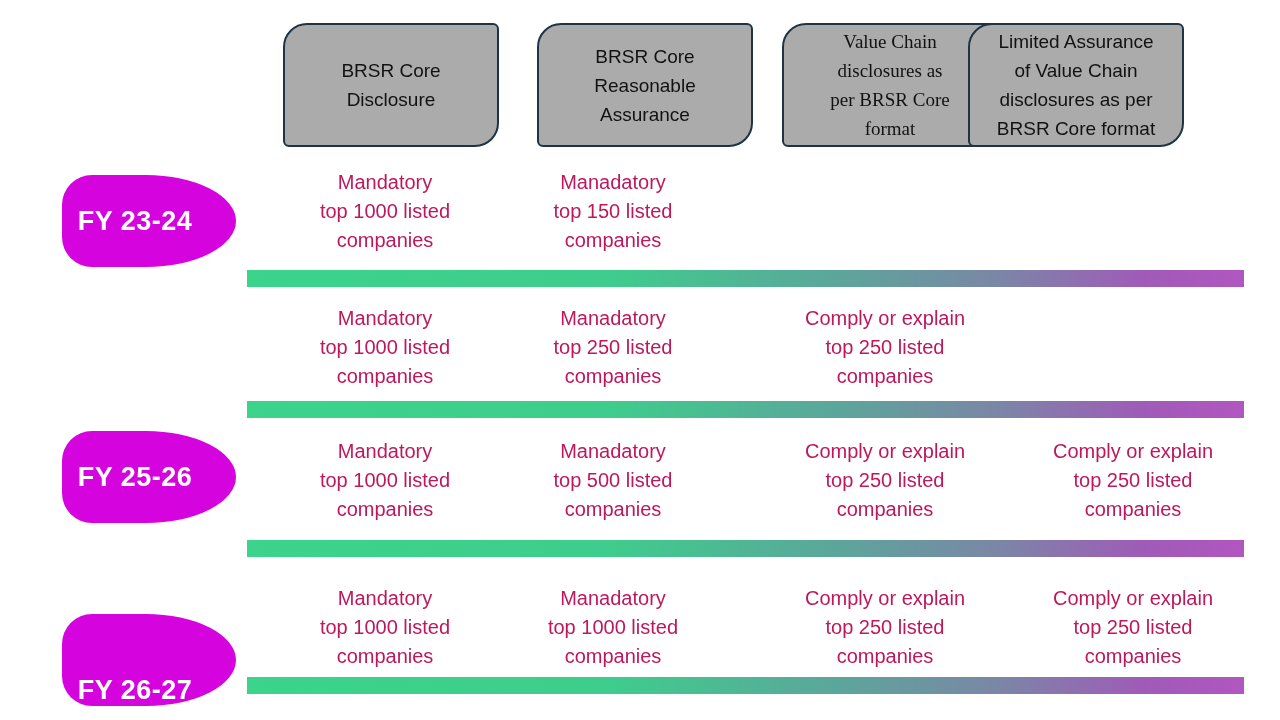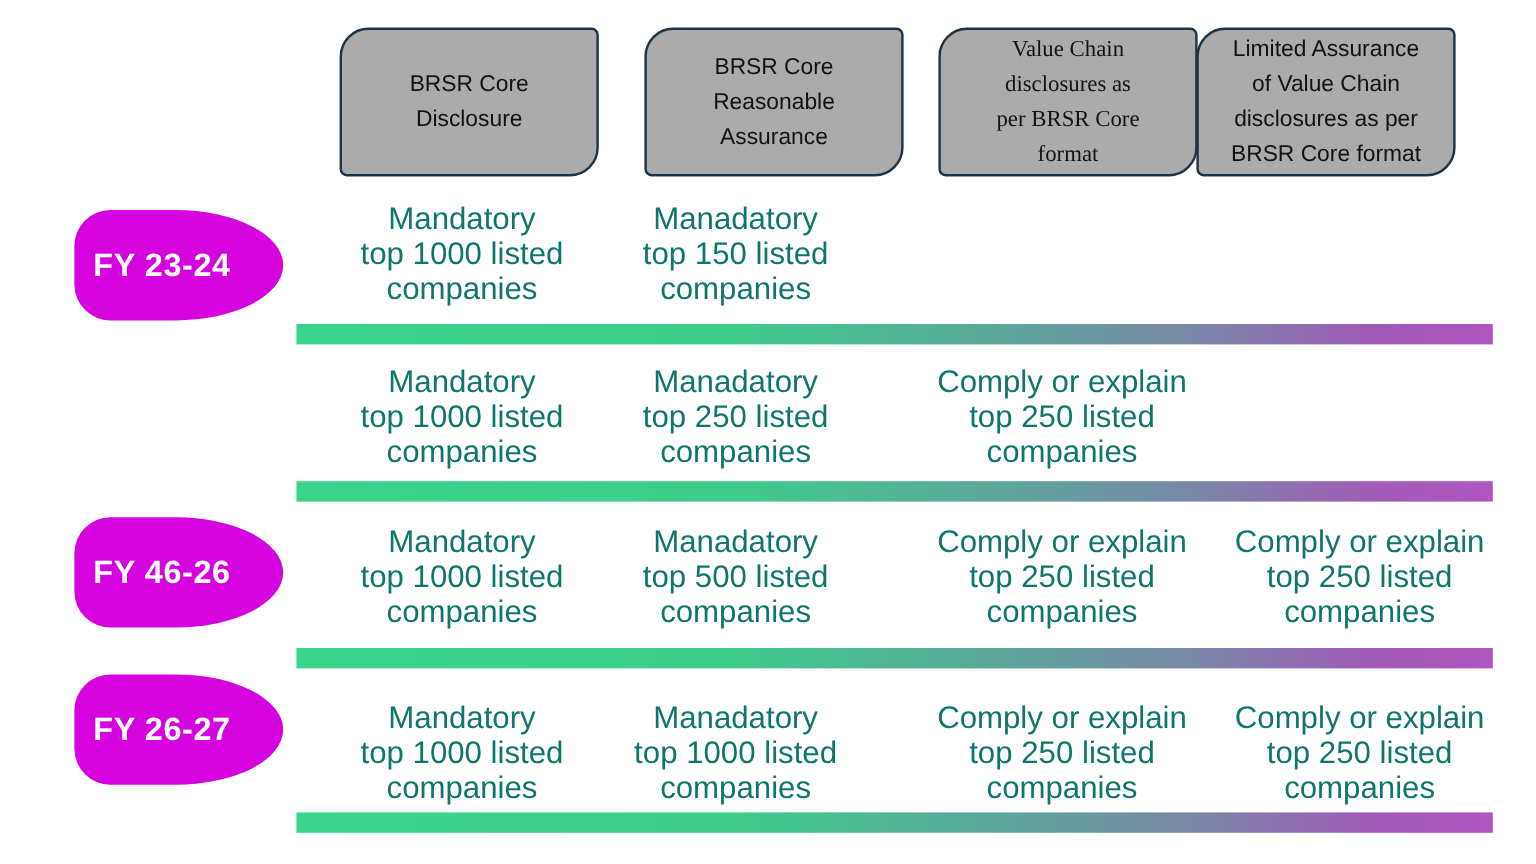--- a/index.html
+++ b/index.html
@@ -22,61 +22,61 @@
   }
   .header-box .hlabel{
     white-space:pre-line;
     text-align:center;
     font-size:19px;line-height:29px;
     color:#121212;
   }
   .h1{left:283px;}
   .h2{left:537px;}
   .h3{left:782px;font-family:Liberation Serif, serif;}
-  .h4{left:997px;}
+  .h4{left:968px;}
   
   .year-chip{
     position:absolute;
     left:62px;width:174px;height:92px;
     background:#d503de;
     border-radius:30px 90px 90px 30px / 30px 46px 46px 30px;
     display:flex;align-items:center;justify-content:center;
     padding-right:28px;box-sizing:border-box;
   }
   .year-chip .ylabel{
     color:#ffffff;
     font-weight:700;
     font-size:27px;
     letter-spacing:0.5px;
   }
   .chip-r1{top:175px;}
   .chip-r2{top:304px;}
   .chip-r3{top:431px;}
-  .chip-r4{top:562px;}
+  .chip-r4{top:614px;align-items:flex-end;}
   
   .grad-bar{
     position:absolute;
     left:247px;width:997px;height:17px;
     background:linear-gradient(90deg,
       #3bd48b 0%, #3ecd8c 36%,
       #5aa89a 58%, #7a87a6 75%,
       #a05bb8 90%, #b156c0 100%);
   }
   .bar-r1{top:270px;}
   .bar-r2{top:401px;}
   .bar-r3{top:540px;}
   .bar-r4{top:677px;}
   
   .cell{
     position:absolute;
     width:250px;
     white-space:pre-line;
     text-align:center;
-    font-size:26px;line-height:29px;
-    color:#0f766e;
+    font-size:20px;line-height:29px;
+    color:#be185d;
   }
   .c1{left:260px;}
   .c2{left:488px;}
   .c3{left:760px;}
   .c4{left:1008px;}
   .r1{top:168px;}
   .r2{top:304px;}
   .r3{top:437px;}
   .r4{top:584px;}
 </style>
@@ -126,21 +126,21 @@
   <div class="cell r2 c2">Manadatory
 top 250 listed
 companies</div>
   <div class="cell r2 c3">Comply or explain
 top 250 listed
 companies</div>
   <div class="cell r2 c4"></div>
   <div class="grad-bar bar-r2"></div>
 
   <div class="year-chip chip-r3">
-    <span class="ylabel">FY 46-26</span>
+    <span class="ylabel">FY 25-26</span>
   </div>
   <div class="cell r3 c1">Mandatory
 top 1000 listed
 companies</div>
   <div class="cell r3 c2">Manadatory
 top 500 listed
 companies</div>
   <div class="cell r3 c3">Comply or explain
 top 250 listed
 companies</div>

